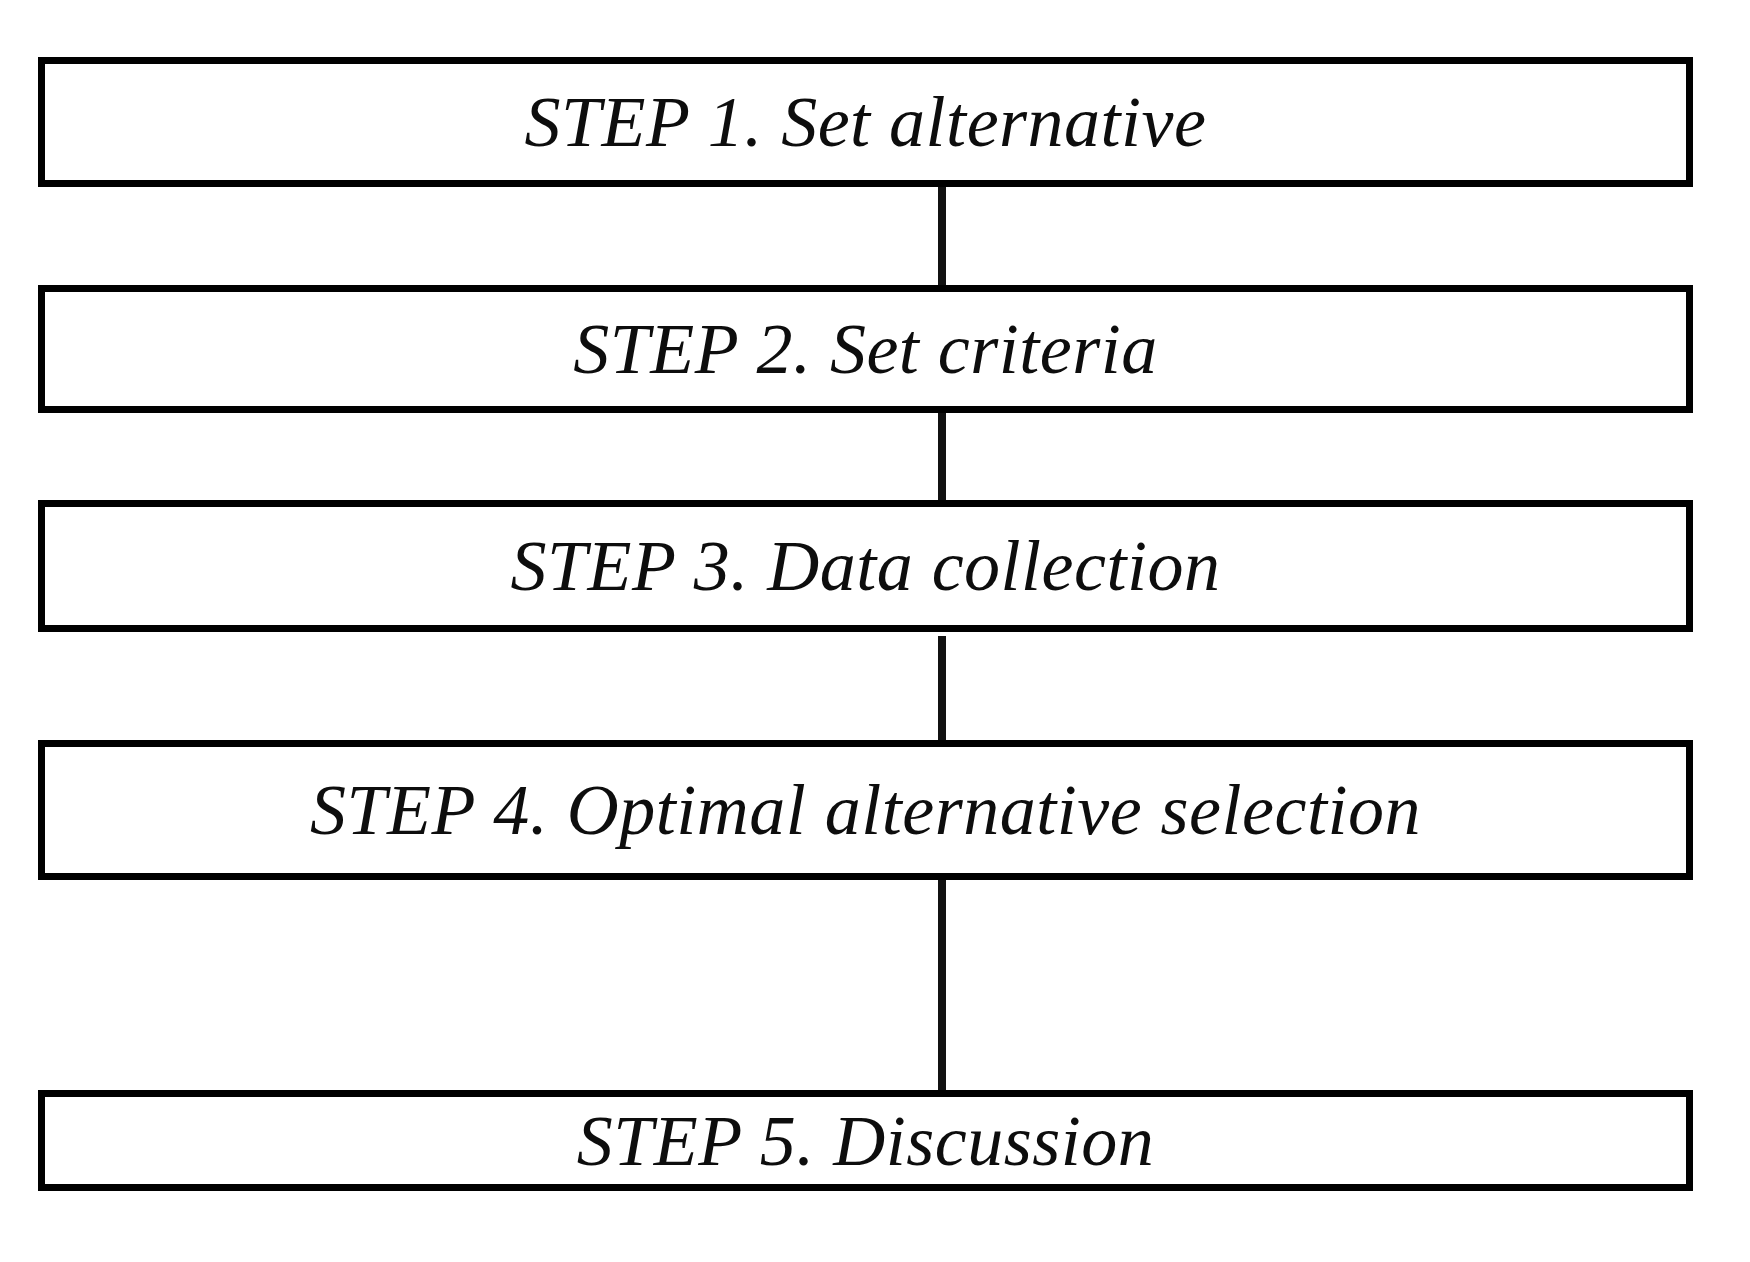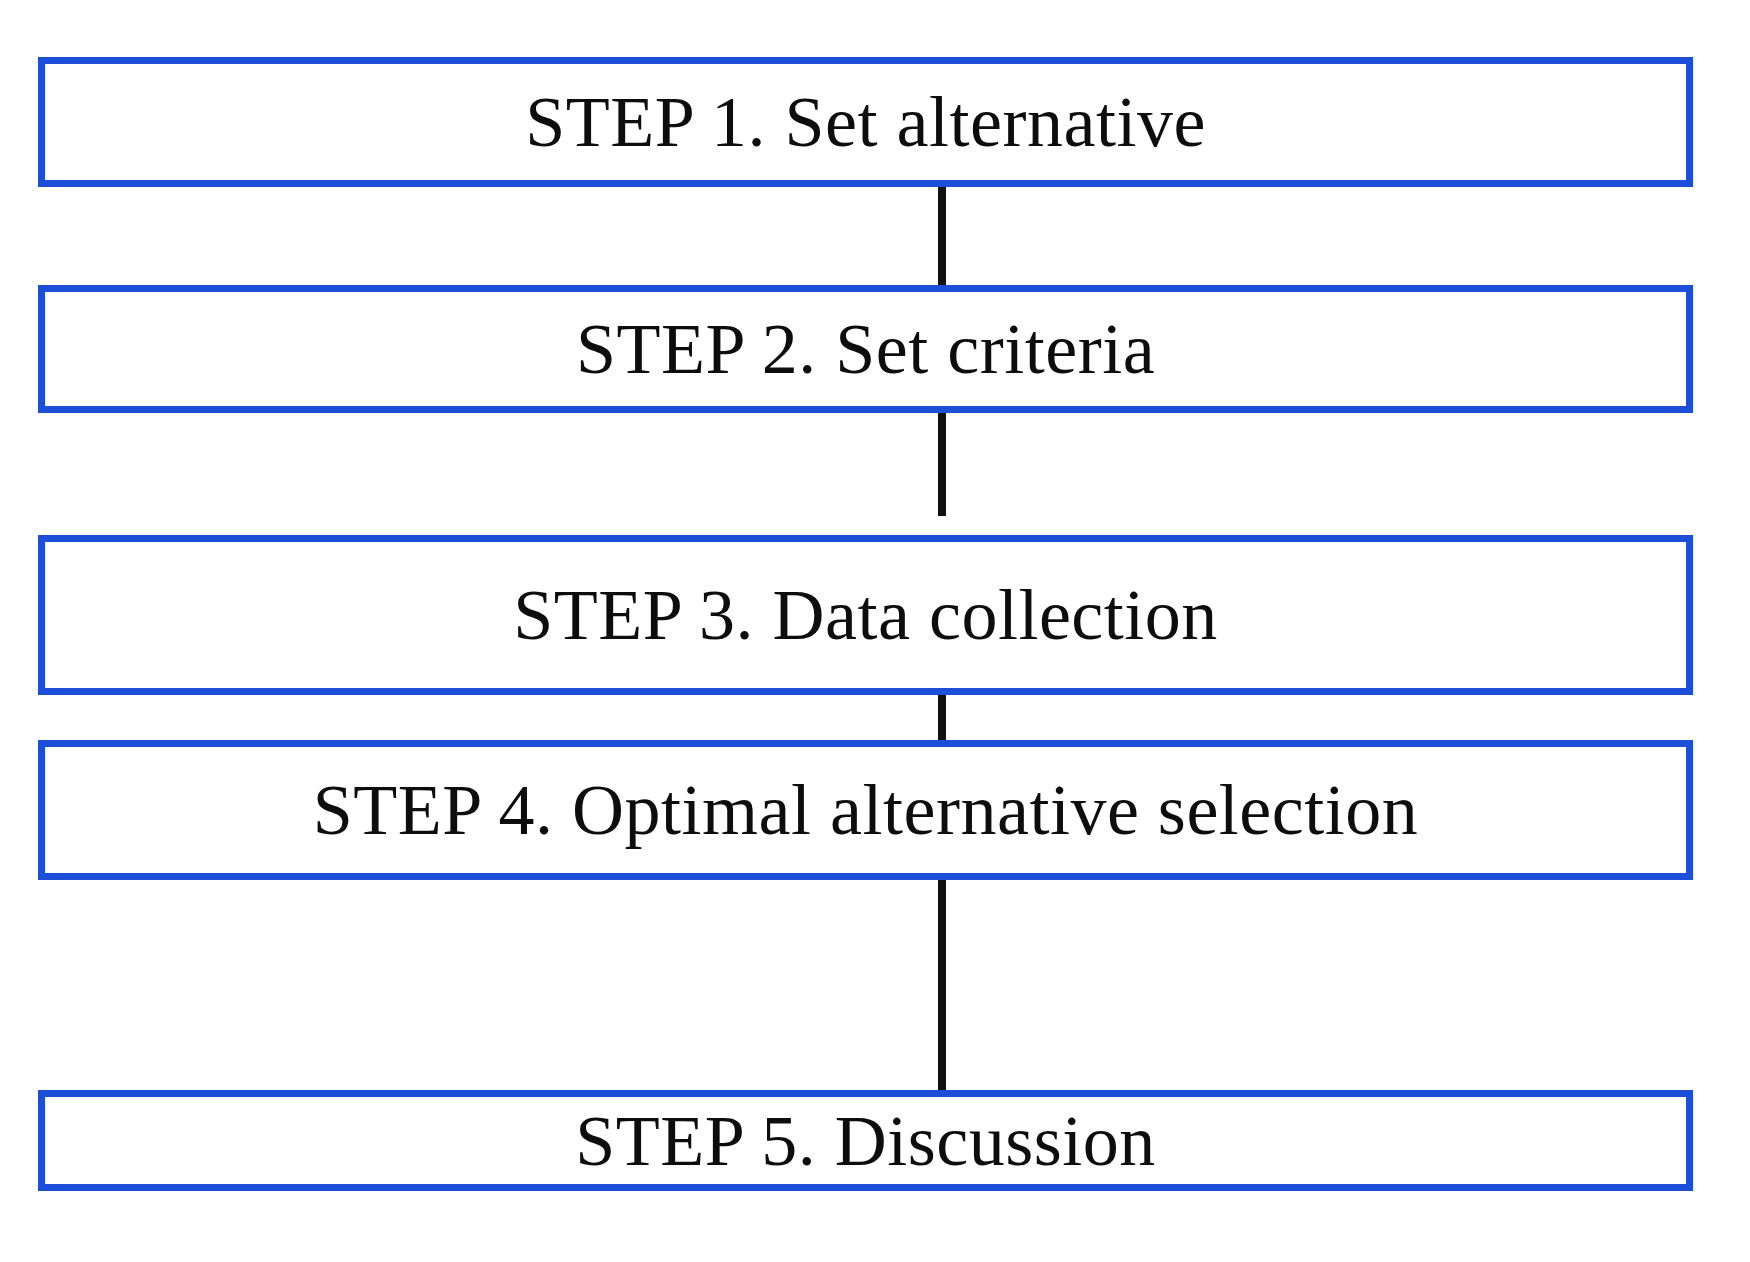--- a/index.html
+++ b/index.html
@@ -21,41 +21,42 @@
     background: #ffffff;
     overflow: hidden;
   }
 
   .step-box {
     position: absolute;
     left: 38px;
     width: 1655px;          
     box-sizing: border-box;
     background: #ffffff;
-    border: 7px solid #1d4ed8;
+    border: 7px solid #000000;
     display: flex;
     align-items: center;
     justify-content: center;
     z-index: 2;
+    font-style: italic;
   }
 
   .step-label {
     font-family: "Liberation Serif", "DejaVu Serif", serif;
     font-size: 72px;
     line-height: 1.0;
     color: #0d0d0d;
     letter-spacing: 0.5px;
     white-space: nowrap;
     font-weight: 400;
   }
 
   
   #box-1 { top: 57px;   height: 130px; }
   #box-2 { top: 285px;  height: 128px; text-align: center; }
-  #box-3 { top: 535px;  height: 160px; }
+  #box-3 { top: 500px;  height: 132px; }
   #box-4 { top: 740px;  height: 140px; }
   #box-5 { top: 1090px; height: 101px; }
 
   
   .connector {
     position: absolute;
     left: 938px;
     width: 8px;
     background: #111111;
     z-index: 1;

